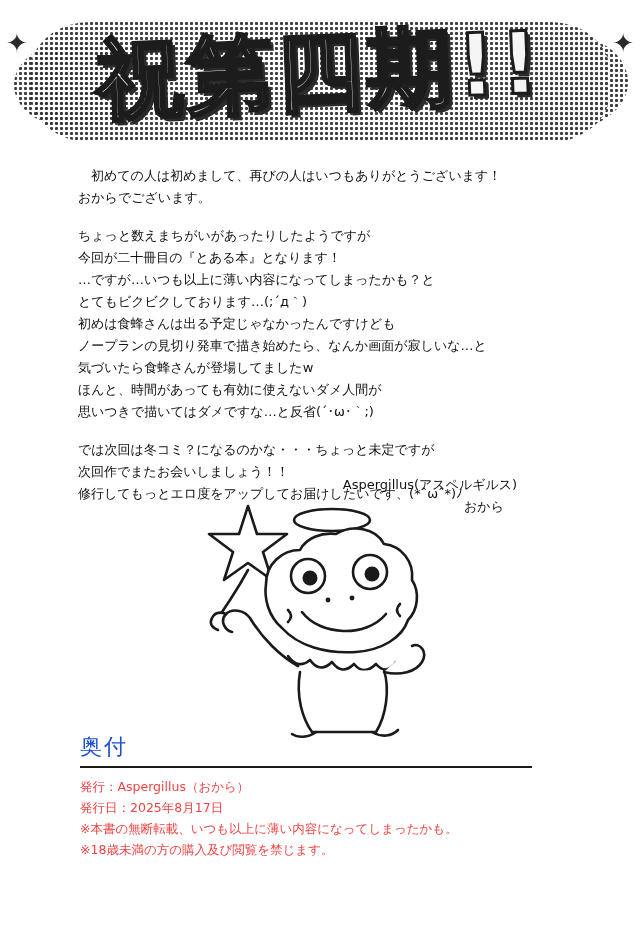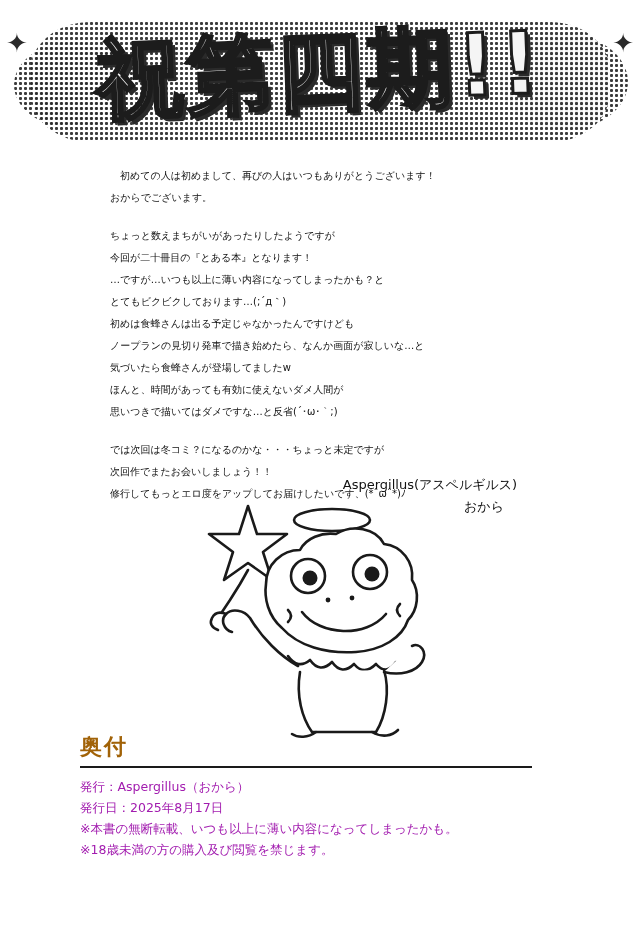--- a/index.html
+++ b/index.html
@@ -79,25 +79,24 @@
   }
   #title-spark-left { left: 6px; }
   #title-spark-right { right: 6px; }
 
   
   #afterword {
     position: absolute;
     left: 78px;
     top: 165px;
     width: 500px;
-    font-size: 10px;
+    font-size: 13px;
     line-height: 22px;
     color: #111;
     font-family: "DejaVu Sans", "Liberation Sans", sans-serif;
-    margin-left: 32px;
   }
   #afterword .para {
     margin: 0 0 16px 0;
     white-space: pre-wrap;
   }
   #afterword .para:last-child { margin-bottom: 0; }
 
   
   #signature {
     position: absolute;
@@ -126,35 +125,35 @@
 
   
   #colophon {
     position: absolute;
     left: 80px;
     top: 732px;
     width: 460px;
   }
   #colophon-title {
     font-size: 22px;
-    font-weight: bold;
+    font-weight: normal;
     letter-spacing: 2px;
-    color: #a16207;
+    color: #1d4ed8;
     margin-bottom: 4px;
   }
   #colophon-rule {
     width: 452px;
     height: 2px;
     background: #1a1a1a;
     margin-bottom: 8px;
   }
   #colophon-lines {
     font-size: 12.5px;
     line-height: 21px;
-    color: #a21caf;
+    color: #ef4444;
   }
   #colophon-lines .line { white-space: pre-wrap; }
 </style>
 </head>
 <body>
 
 <div id="title-banner">
   <div class="halftone blob2"></div>
   <div class="halftone blob3"></div>
   <div class="halftone"></div>

